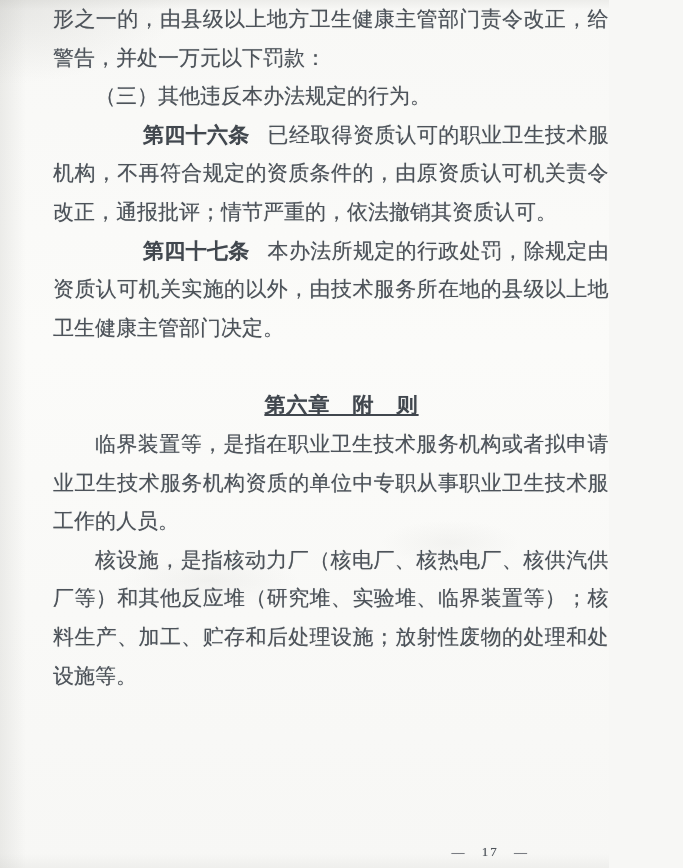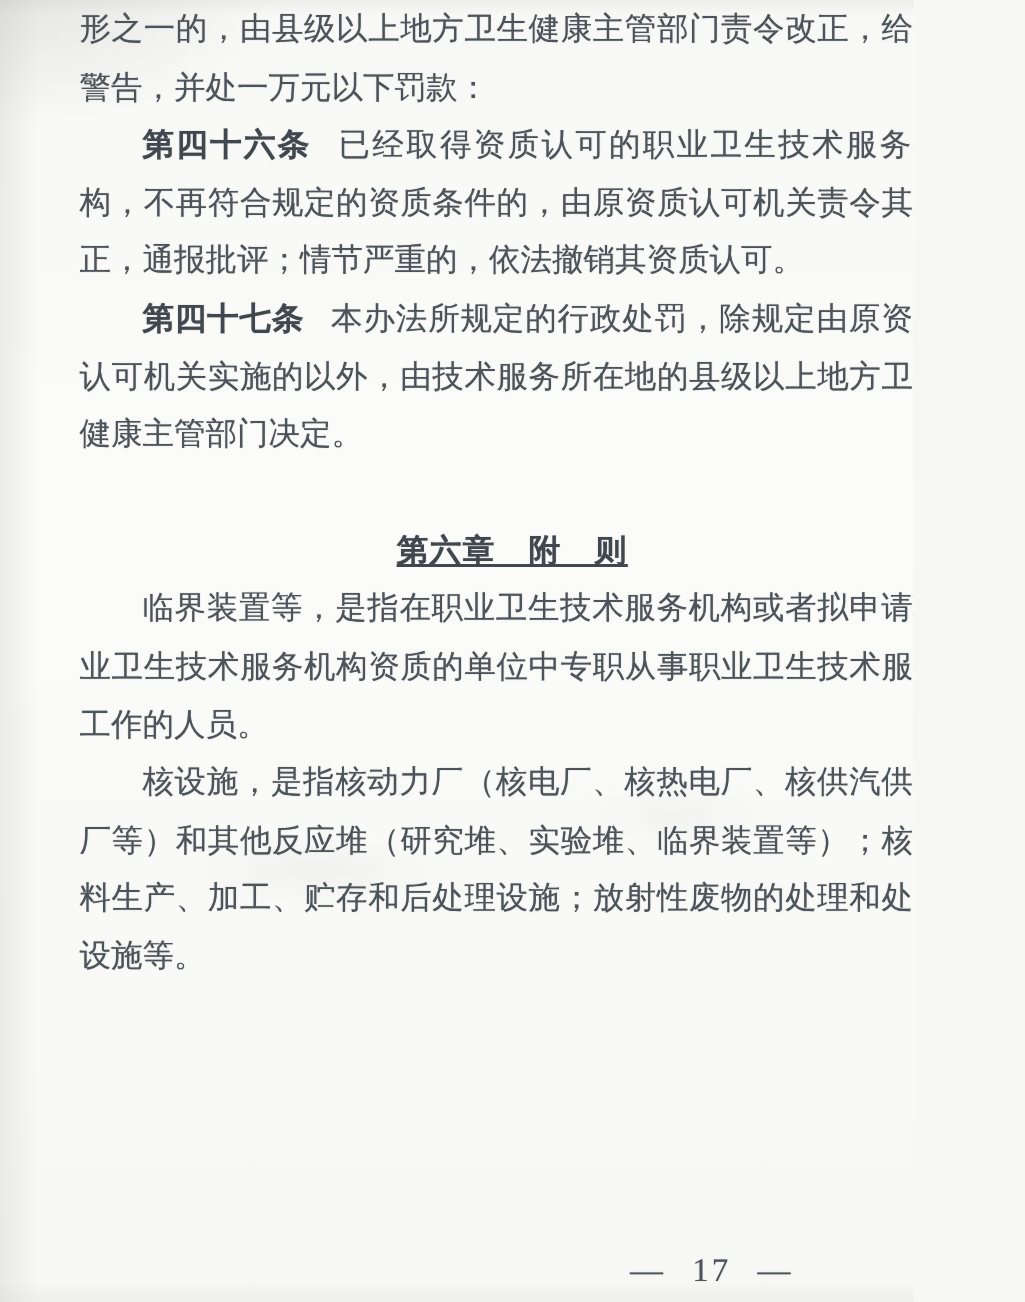--- a/index.html
+++ b/index.html
@@ -61,41 +61,43 @@
     font-weight: bold;
     margin-top: 39px;
     color: var(--ink-bold, #41474e);
     letter-spacing: 1px;
     text-decoration: underline;
   }
   .lead {
     font-weight: bold;
     color: var(--ink-bold, #41474e);
     margin-right: 0.85em;
+    margin-left: 48px;
   }
   .page-footer {
     position: absolute;
     right: 80px;
     bottom: 8px;
-    font-size: 22px;
+    font-size: 13px;
     color: var(--ink, #4d535a);
     letter-spacing: 2px;
     word-spacing: 10px;
     text-shadow: 0 0 0.7px rgba(77,83,90,0.5);
   }
 </style>
 </head>
 <body>
 
 <div class="page">
   <div class="smudge smudge-1"></div>
   <div class="smudge smudge-2"></div>
 
   <main class="textblock">
       <p class="para continuation">形之一的，由县级以上地方卫生健康主管部门责令改正，给予警告，并处一万元以下罚款：</p>
+      <p class="para item">（三）其他违反本办法规定的行为。</p>
       <p class="para article"><b class="lead">第四十六条</b><span>已经取得资质认可的职业卫生技术服务机构，不再符合规定的资质条件的，由原资质认可机关责令其改正，通报批评；情节严重的，依法撤销其资质认可。</span></p>
       <p class="para article"><b class="lead">第四十七条</b><span>本办法所规定的行政处罚，除规定由原资质认可机关实施的以外，由技术服务所在地的县级以上地方卫生健康主管部门决定。</span></p>
       <p class="para chapter">第六章　附　则</p>
       <p class="para definition">临界装置等，是指在职业卫生技术服务机构或者拟申请职业卫生技术服务机构资质的单位中专职从事职业卫生技术服务工作的人员。</p>
       <p class="para definition">核设施，是指核动力厂（核电厂、核热电厂、核供汽供热厂等）和其他反应堆（研究堆、实验堆、临界装置等）；核燃料生产、加工、贮存和后处理设施；放射性废物的处理和处置设施等。</p>
     </main>
 
   <div class="page-footer">— 17 —</div>
 </div>
 

